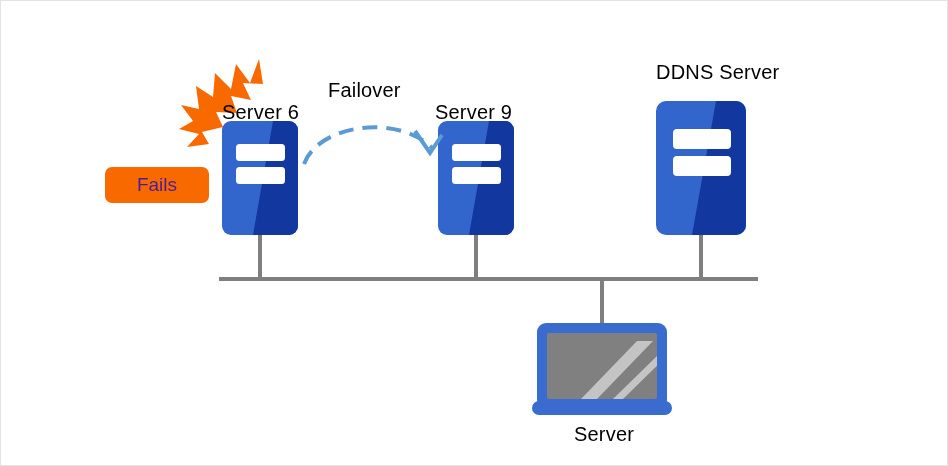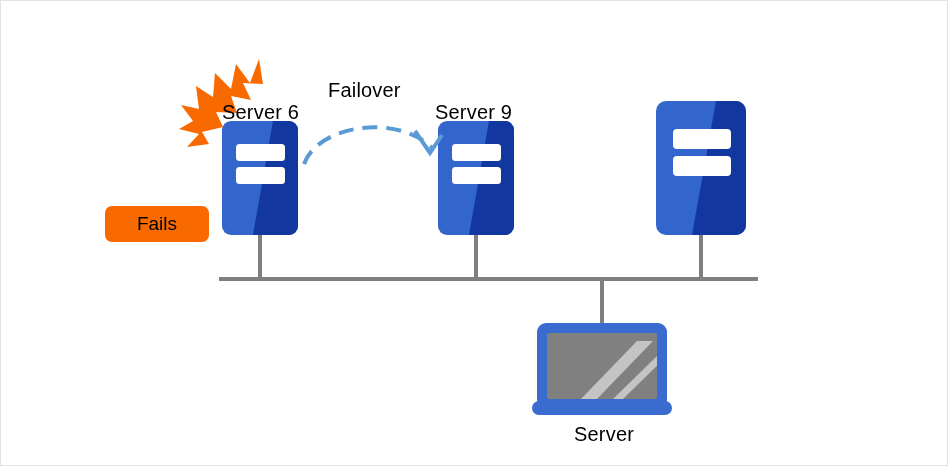--- a/index.html
+++ b/index.html
@@ -33,26 +33,25 @@
     color: #000000;
     white-space: nowrap;
     letter-spacing: 0.2px;
   }
   .badge {
     position: absolute;
     display: flex;
     align-items: center;
     justify-content: center;
     background: #F86A00;
-    color: #000000;
+    color: #4c1d95;
     font-family: "Liberation Sans", sans-serif;
     font-size: 19px;
     border-radius: 7px;
     box-sizing: border-box;
-    margin-top: 39px;
   }
   #label-server1 { left: 221px; top: 100px; }
   #label-server2 { left: 434px; top: 100px; }
   #label-ddns    { left: 655px; top: 60px; }
   #label-client  { left: 573px; top: 422px; }
   #label-failover{ left: 327px; top: 78px; }
   #badge-fails   { left: 104px; top: 166px; width: 104px; height: 36px; }
 </style>
 </head>
 <body>
@@ -129,20 +128,21 @@
       <polygon fill="#F86A00" points="258,58 249,82 235,63 230,88 214,72 212,96 195,85 198,108
                 180,104 192,120 178,128 198,133 186,146 208,143 201,131
                 222,126 215,111 236,112 230,95 250,99 242,82 262,83"></polygon>
     </g>
   </svg>
 
   <div class="node-label" id="label-server1">Server 6</div>
 
   <div class="node-label" id="label-server2">Server 9</div>
 
+  <div class="node-label" id="label-ddns">DDNS  Server</div>
 
   <div class="node-label" id="label-client">Server</div>
 
   <div class="node-label" id="label-failover">Failover</div>
 
   <div class="badge" id="badge-fails">Fails</div>
 
 </div>
 
 </body></html>

